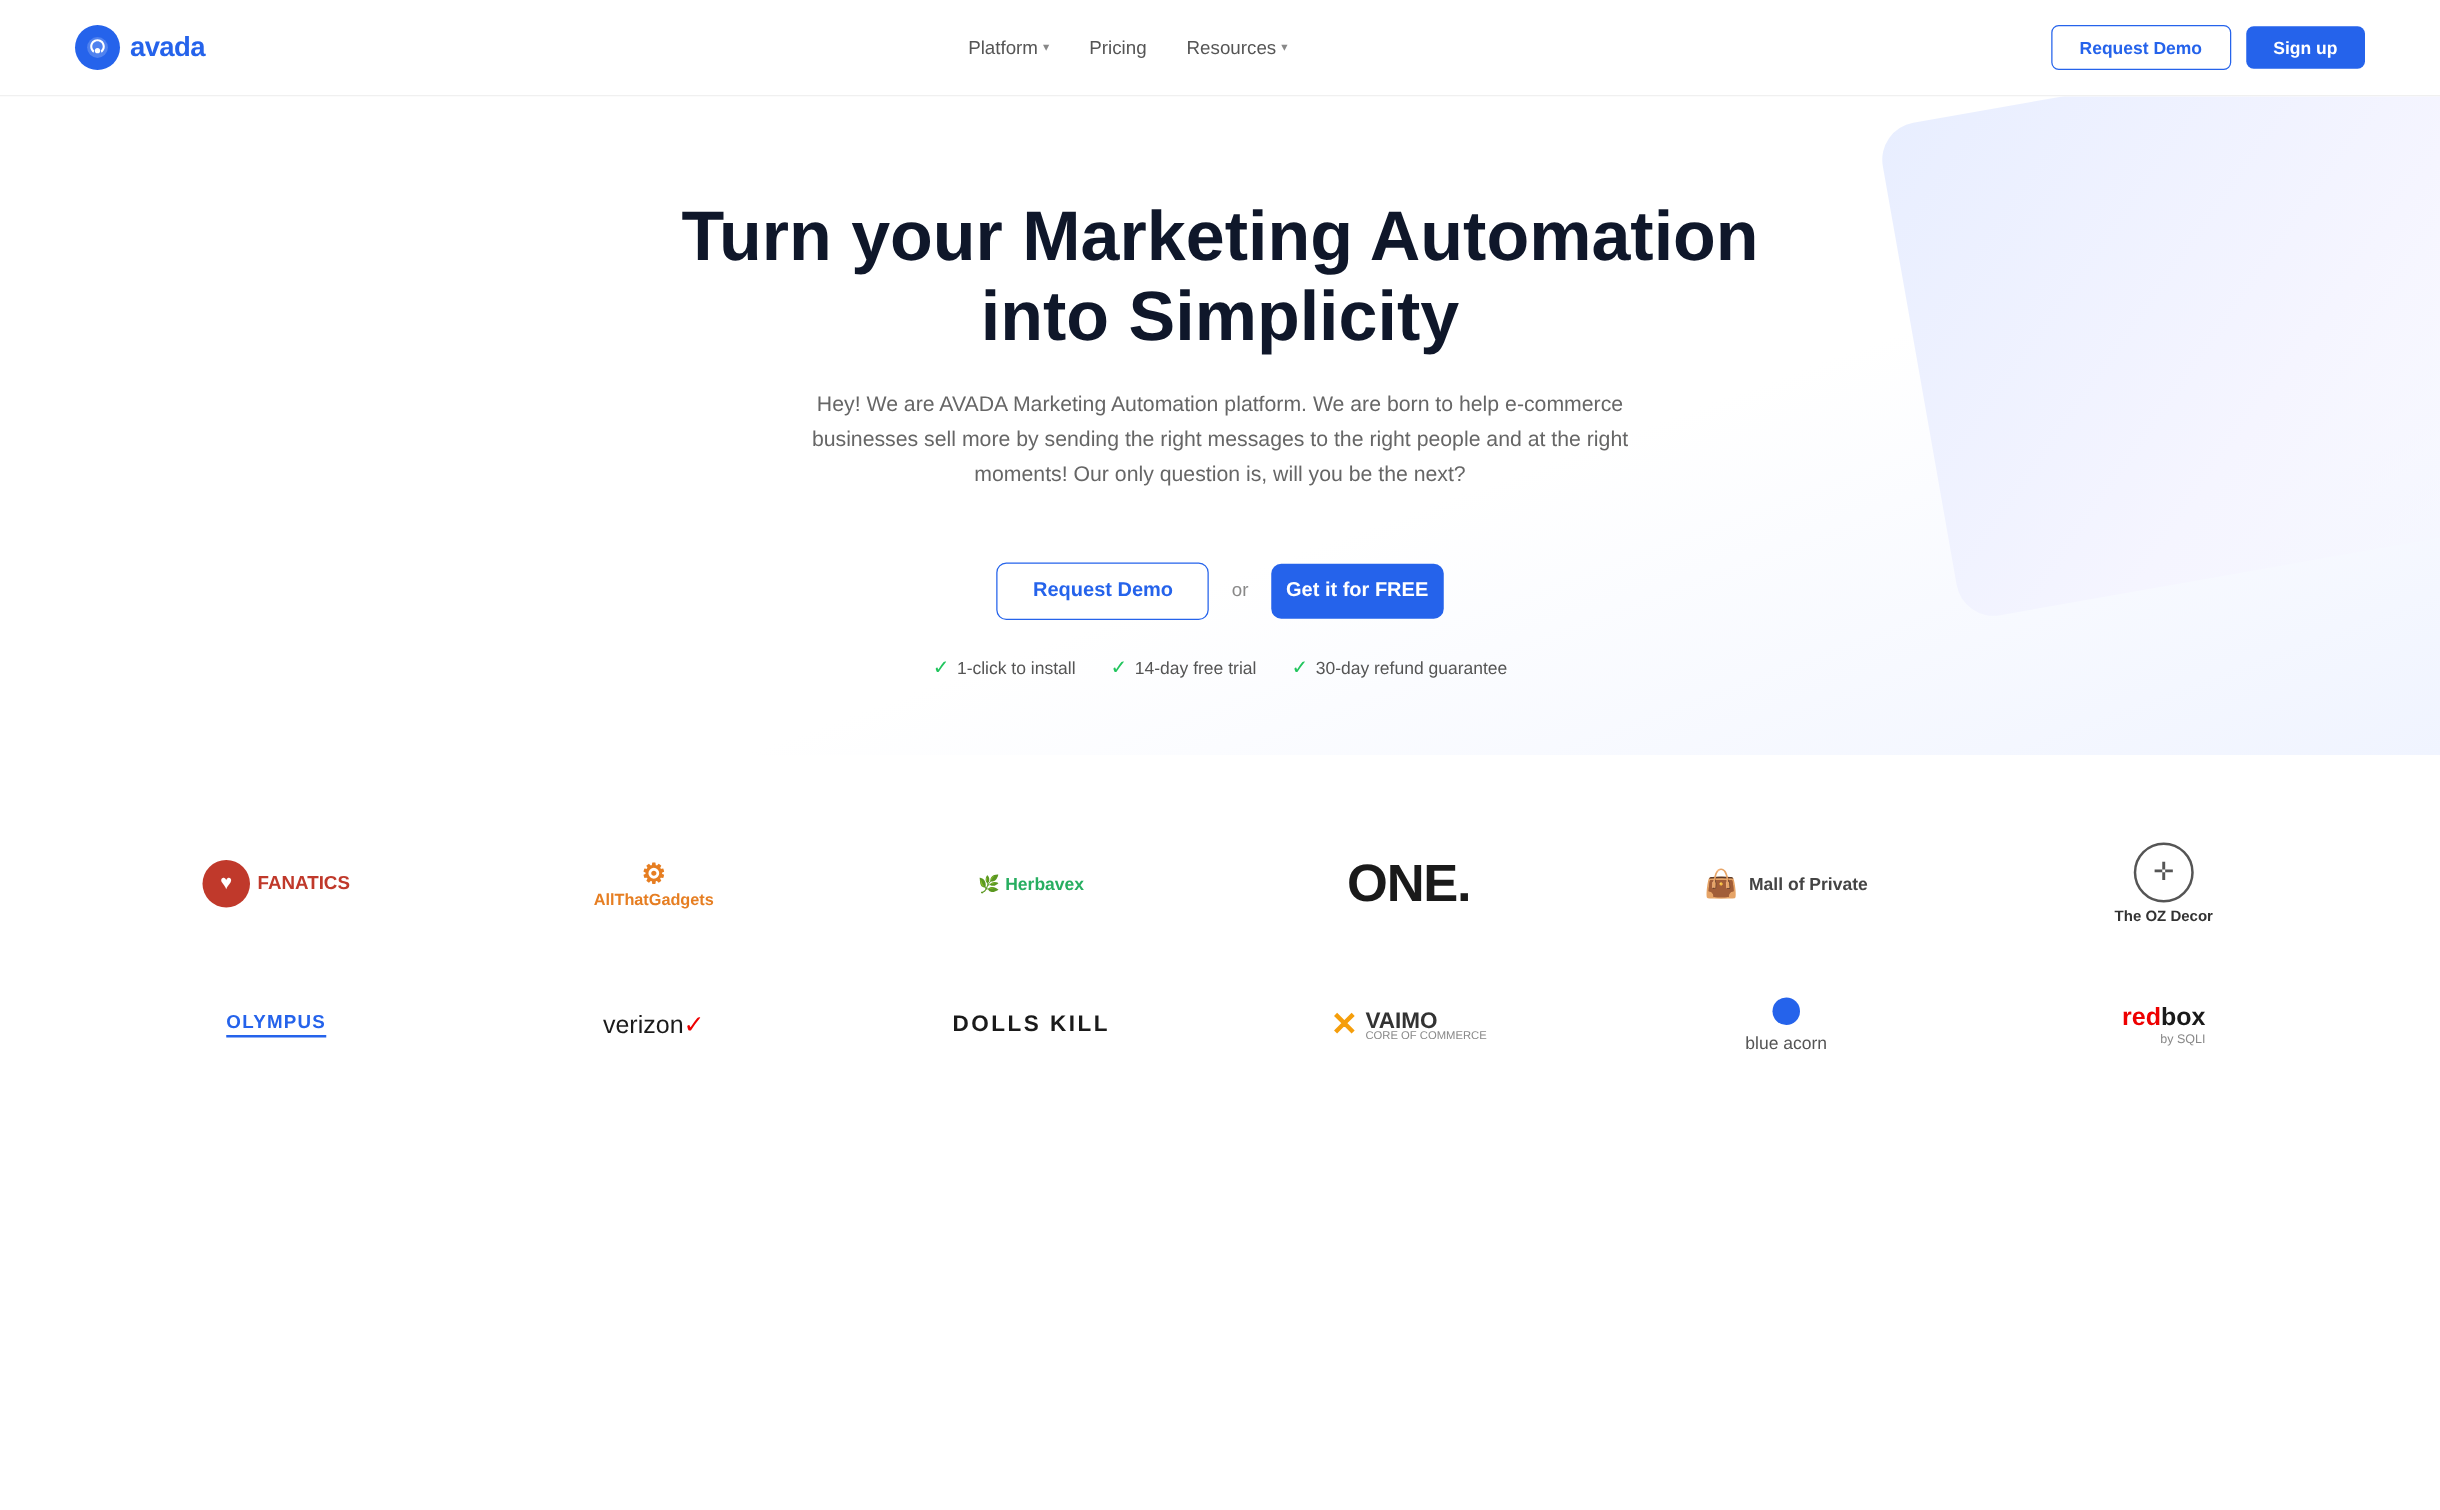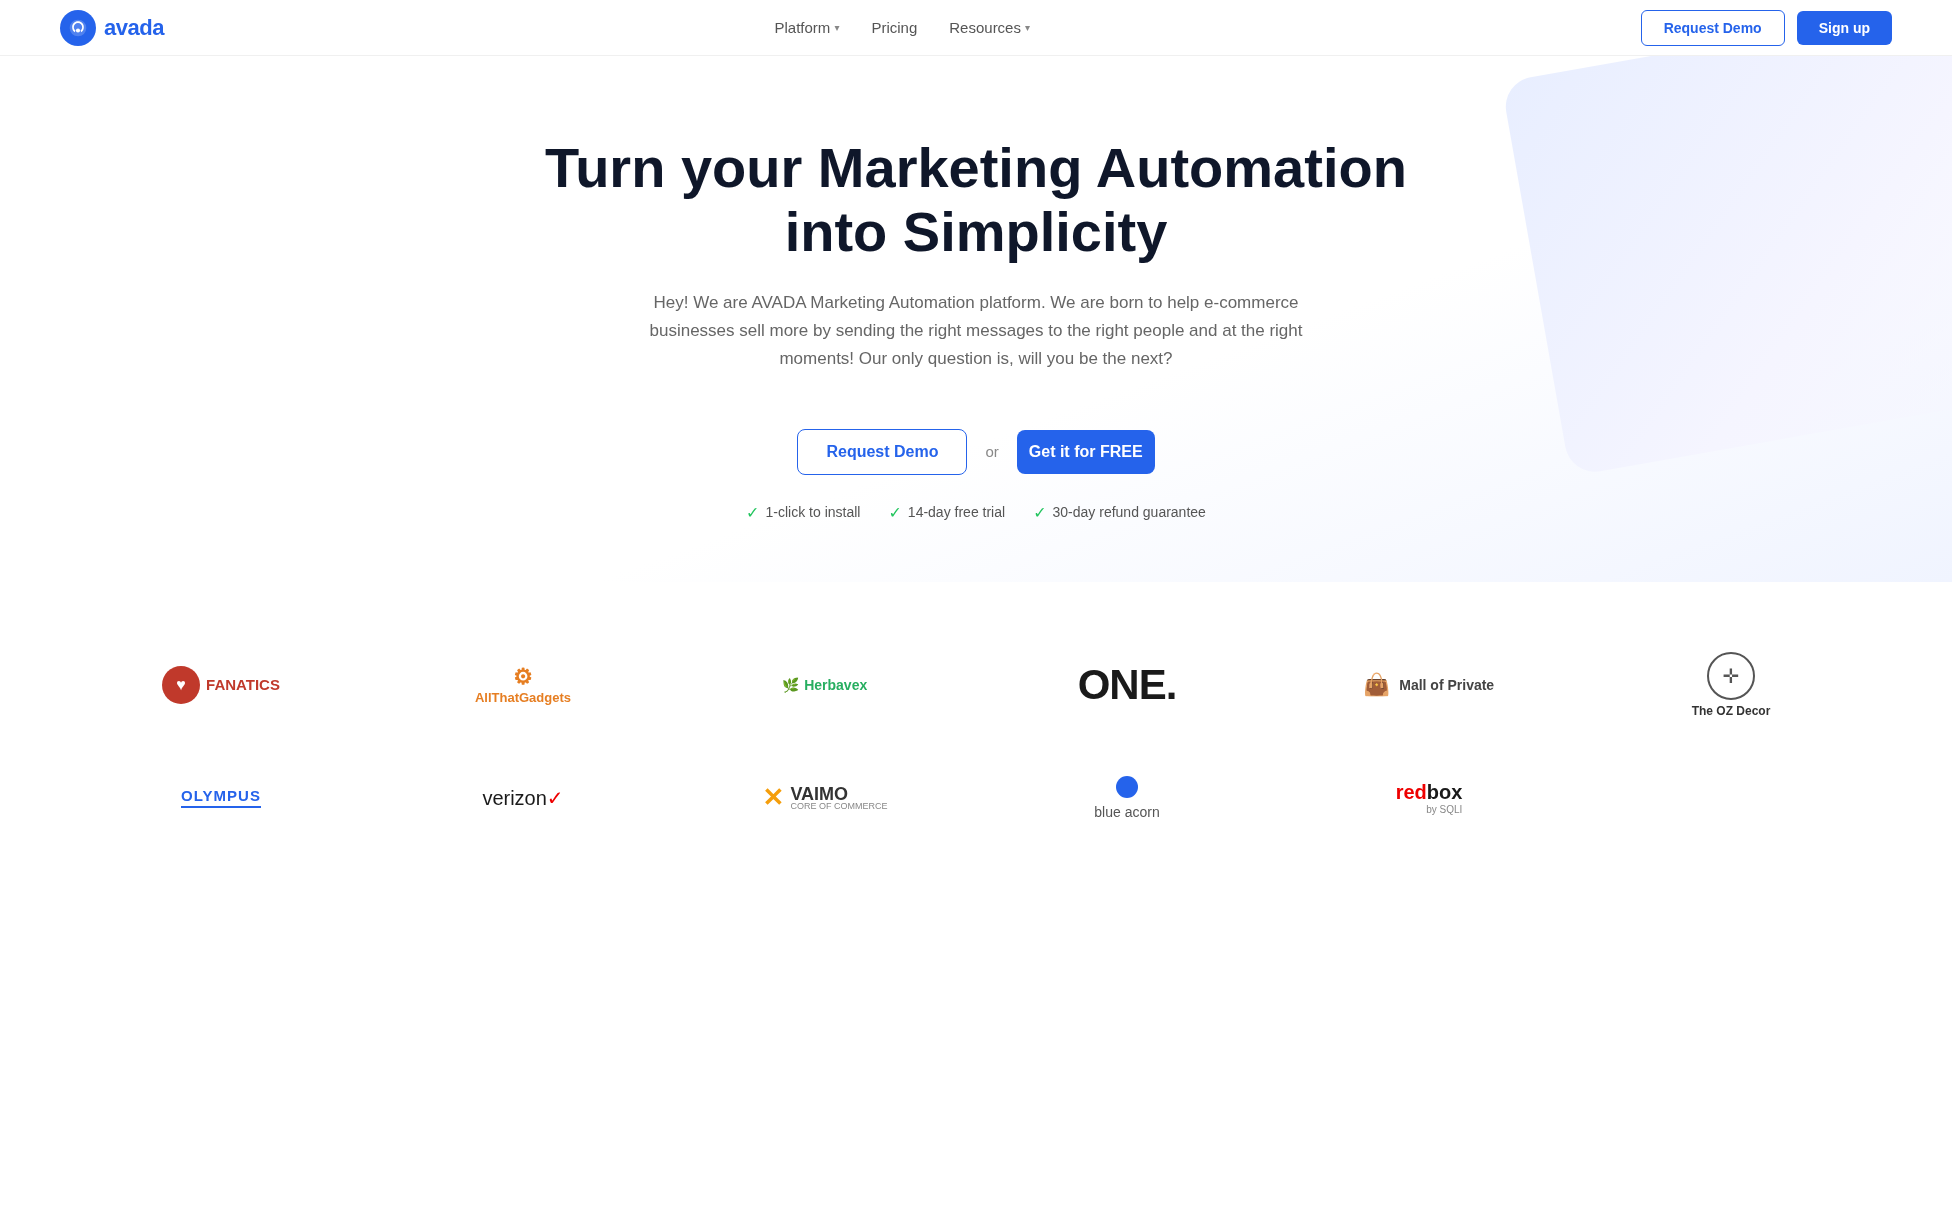--- a/index.html
+++ b/index.html
@@ -1,21 +1,21 @@
 <!DOCTYPE html>
 <html><head>
   <meta charset="utf-8">
   <style>
     * { margin: 0; padding: 0; box-sizing: border-box; }
     body { font-family: -apple-system, BlinkMacSystemFont, 'Segoe UI', sans-serif; background: #fff; color: #1a1a2e; overflow-x: hidden; }
 
     
     nav {
       display: flex; align-items: center; justify-content: space-between;
-      padding: 0 60px; height: 56px; background: #fff;
+      padding: 0 60px; height: 77px; background: #fff;
       border-bottom: 1px solid #f0f0f0; position: sticky; top: 0; z-index: 100;
     }
     .nav-logo { display: flex; align-items: center; gap: 8px; }
     .nav-logo .logo-icon {
       width: 36px; height: 36px; background: #2563eb; border-radius: 50%;
       display: flex; align-items: center; justify-content: center; color: #fff; font-size: 14px; font-weight: bold;
     }
     .nav-logo .logo-text { font-size: 22px; font-weight: 700; color: #2563eb; letter-spacing: -0.5px; }
     .nav-links { display: flex; align-items: center; gap: 32px; }
     .nav-link { color: #555; font-size: 15px; cursor: pointer; display: flex; align-items: center; gap: 4px; }
@@ -211,20 +211,23 @@
     <div class="logo-item">
       <div class="brand-olympus">OLYMPUS</div>
     </div>
 
     <div class="logo-item">
       <div class="brand-verizon">
         verizon<span class="check-v">✓</span>
       </div>
     </div>
 
+    <div class="logo-item">
+      <div class="brand-dollskill">DOLLS KILL</div>
+    </div>
 
     <div class="logo-item">
       <div class="brand-vaimo">
         <span class="x-icon">✕</span>
         <div>
           <span class="v-text">VAIMO</span>
           <span class="sub">CORE OF COMMERCE</span>
         </div>
       </div>
     </div>

